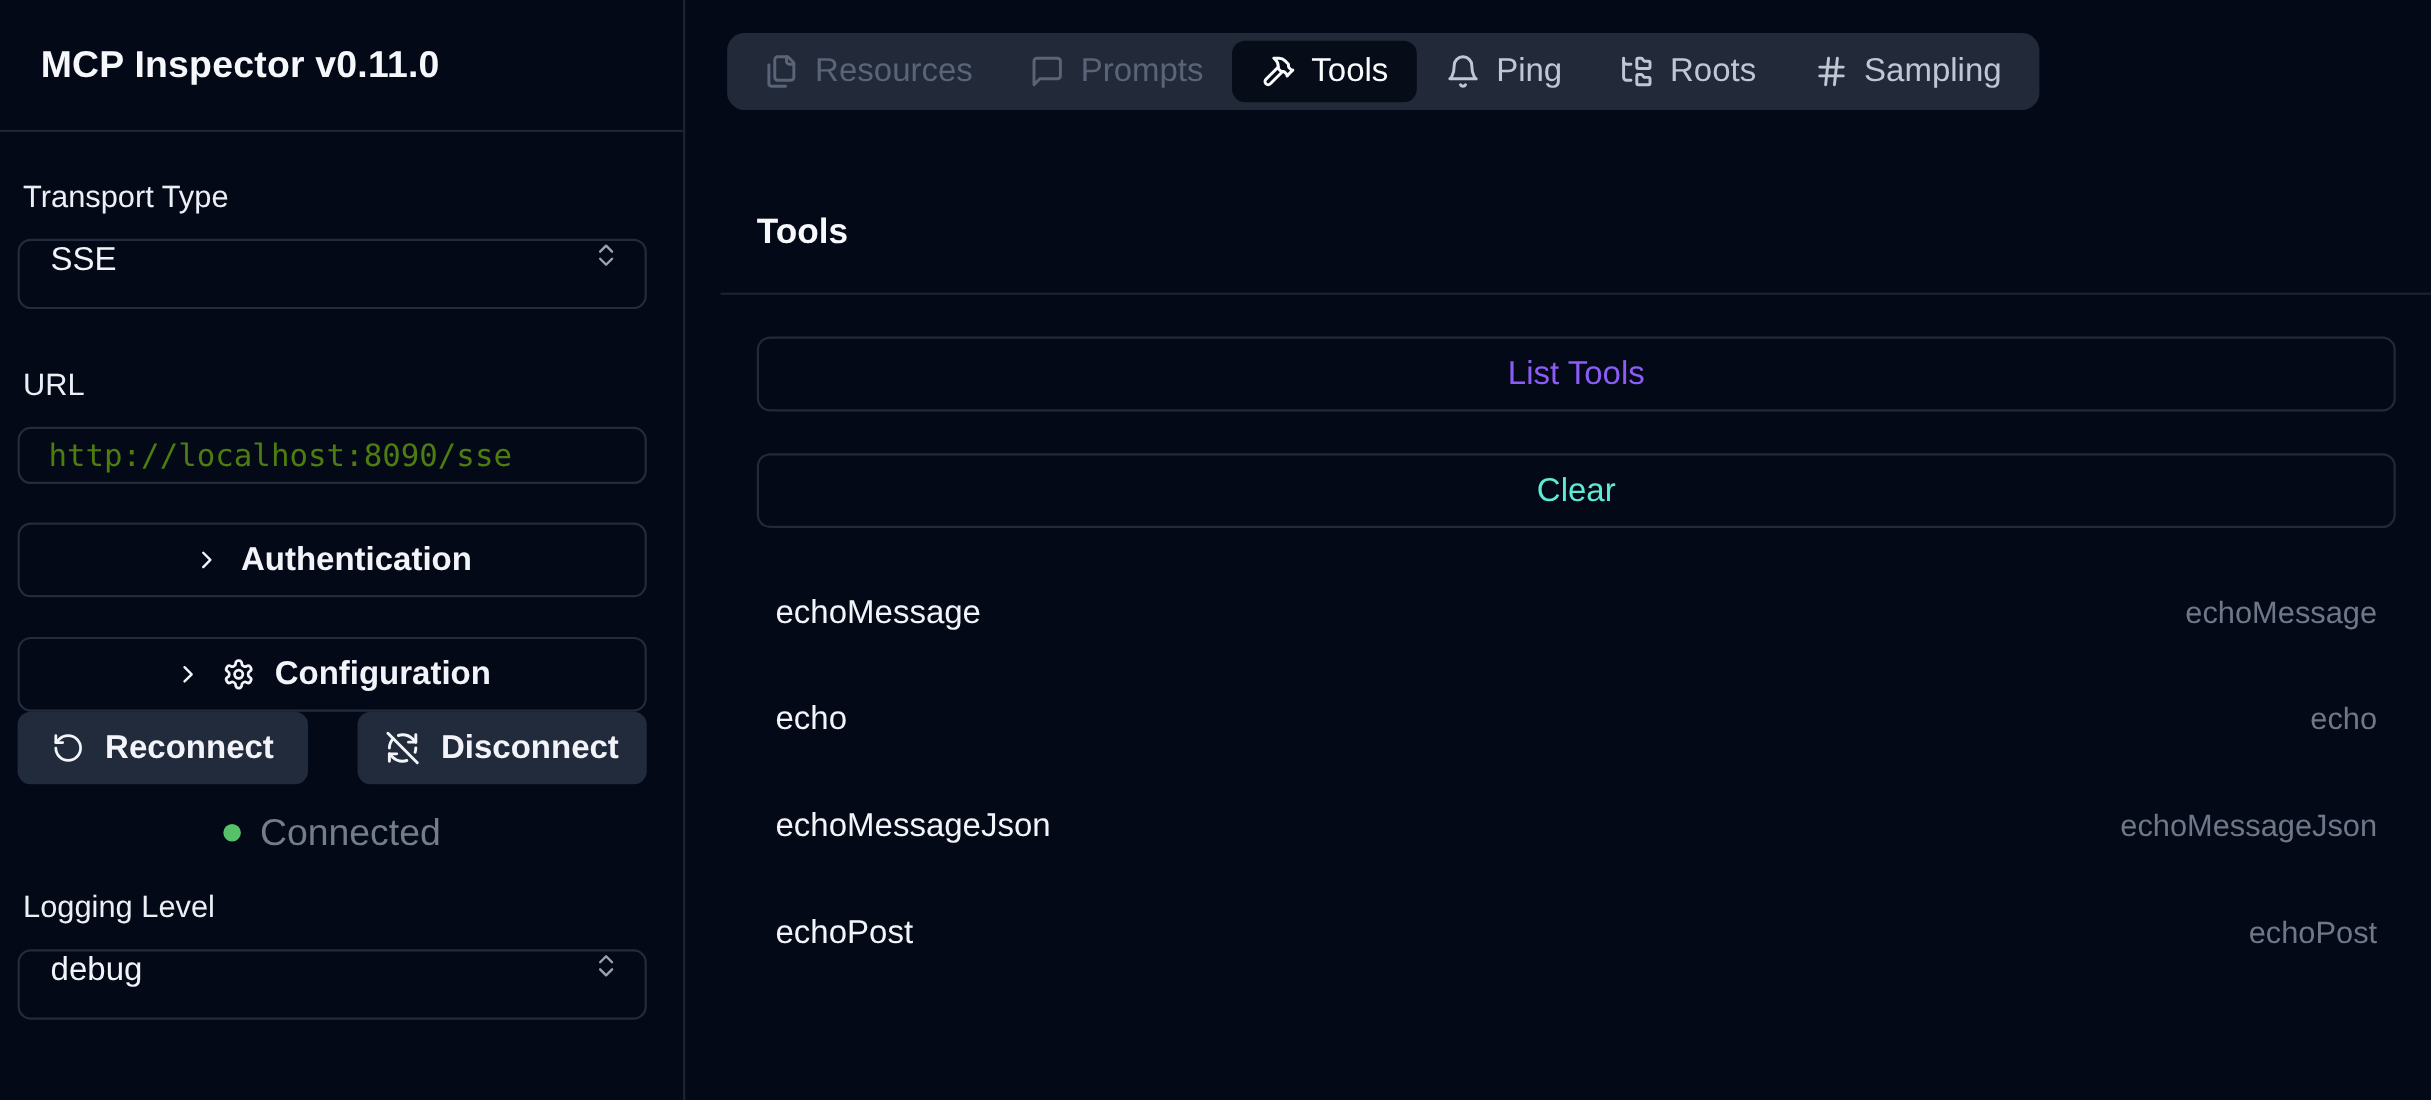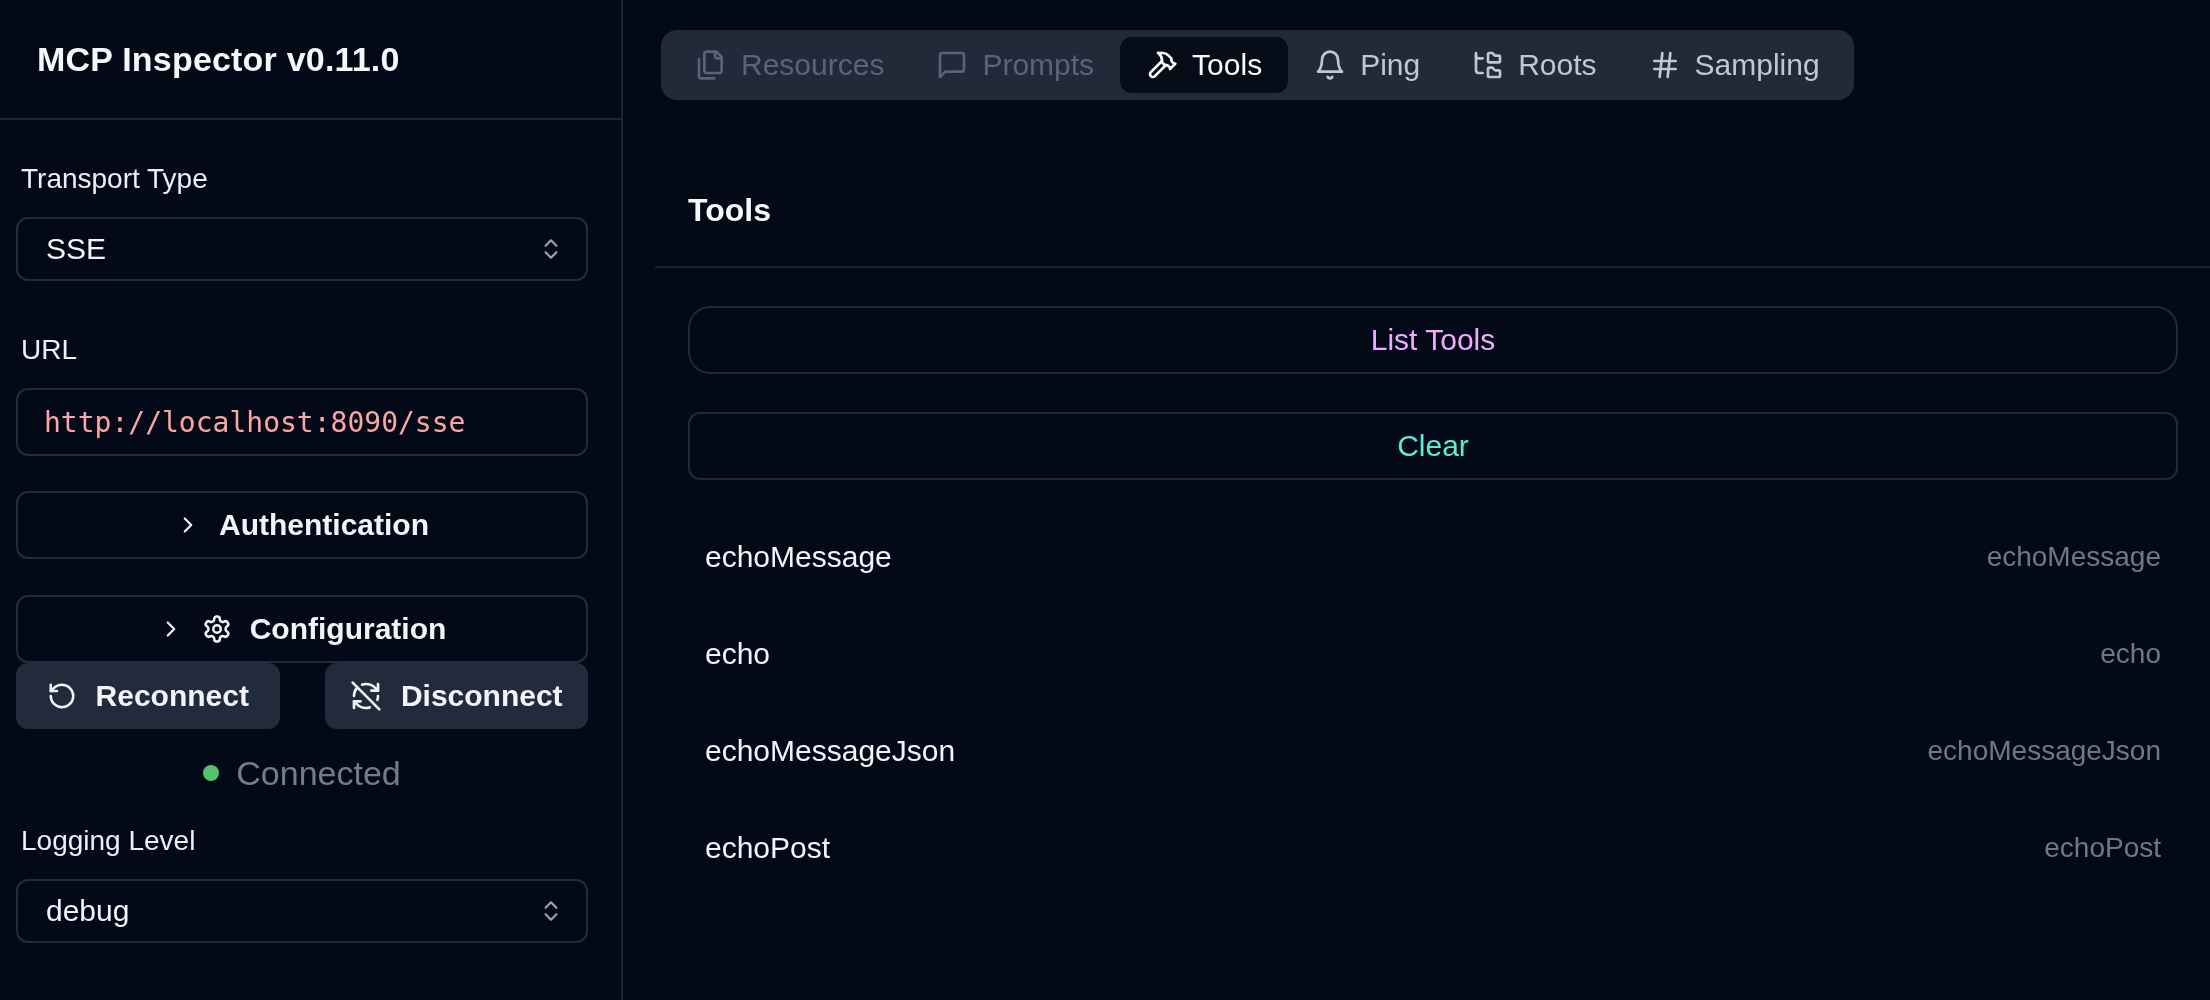--- a/index.html
+++ b/index.html
@@ -22,33 +22,33 @@
   .sidebar-header {
     height:120px; border-bottom:2px solid #1d2434;
     display:flex; align-items:center; padding:0 37px;
   }
   .app-title { font-size:34px; font-weight:700; color:#f5f7fa; letter-spacing:.2px; }
 
   .sidebar-body { padding:43px 33px 0 16px; }
   .field-label { font-size:28px; font-weight:400; color:#eceff5; margin:0 0 22px 5px; }
 
   .select {
-    display:flex; align-items:center; justify-content:space-between;
+    display:flex; align-items:flex-start; justify-content:space-between;
     height:64px; width:100%;
     border:2px solid #232c3d; border-radius:12px;
     padding:0 22px 0 28px;
     cursor:pointer; background:transparent;
     color:#f2f4f9; font-size:30px;
   }
   .select .chev { color:#9aa3b4; display:flex; }
 
   .text-input {
-    display:block; width:100%; height:68px;
+    display:block; width:100%; height:52px;
     border:2px solid #232c3d; border-radius:12px;
-    background:transparent; color:#fca5a5;
+    background:transparent; color:#4d7c0f;
     font-family:"DejaVu Sans Mono", monospace;
     font-size:28px; padding:0 26px; outline:none;
   }
 
   .outline-btn {
     width:100%; height:68px;
     display:flex; align-items:center; justify-content:center; gap:18px;
     border:2px solid #232c3d; border-radius:12px;
     background:transparent; color:#f2f4f9;
     font-size:30px; font-weight:600; cursor:pointer;
@@ -97,21 +97,21 @@
   .section-heading { margin:92px 0 0 33px; font-size:32px; font-weight:700; color:#f6f8fb; }
   .heading-divider { margin-top:37px; height:2px; background:#1b2331; width:100%; }
 
   .wide-btn {
     display:block; width:calc(100% - 65px);
     margin:38px 32px 0 33px; height:68px;
     border:2px solid #212a3a; border-radius:12px;
     background:transparent; text-align:center;
     font-size:30px; cursor:pointer; font-family:inherit;
   }
-  .wide-btn--muted { color:#f0abfc;border-radius:22px; }
+  .wide-btn--muted { color:#8b5cf6; }
   .wide-btn--light { color:#5eead4; font-weight:500; }
 
   .tools-list { margin:28px 32px 0 33px; }
   .tool-row {
     height:97px; display:flex; align-items:center; justify-content:space-between;
     padding:0 17px; border-radius:10px; cursor:pointer;
   }
   .tool-name { font-size:30px; font-weight:500; color:#f2f4f9; }
   .tool-desc { font-size:28px; color:#6f7888; }
 

